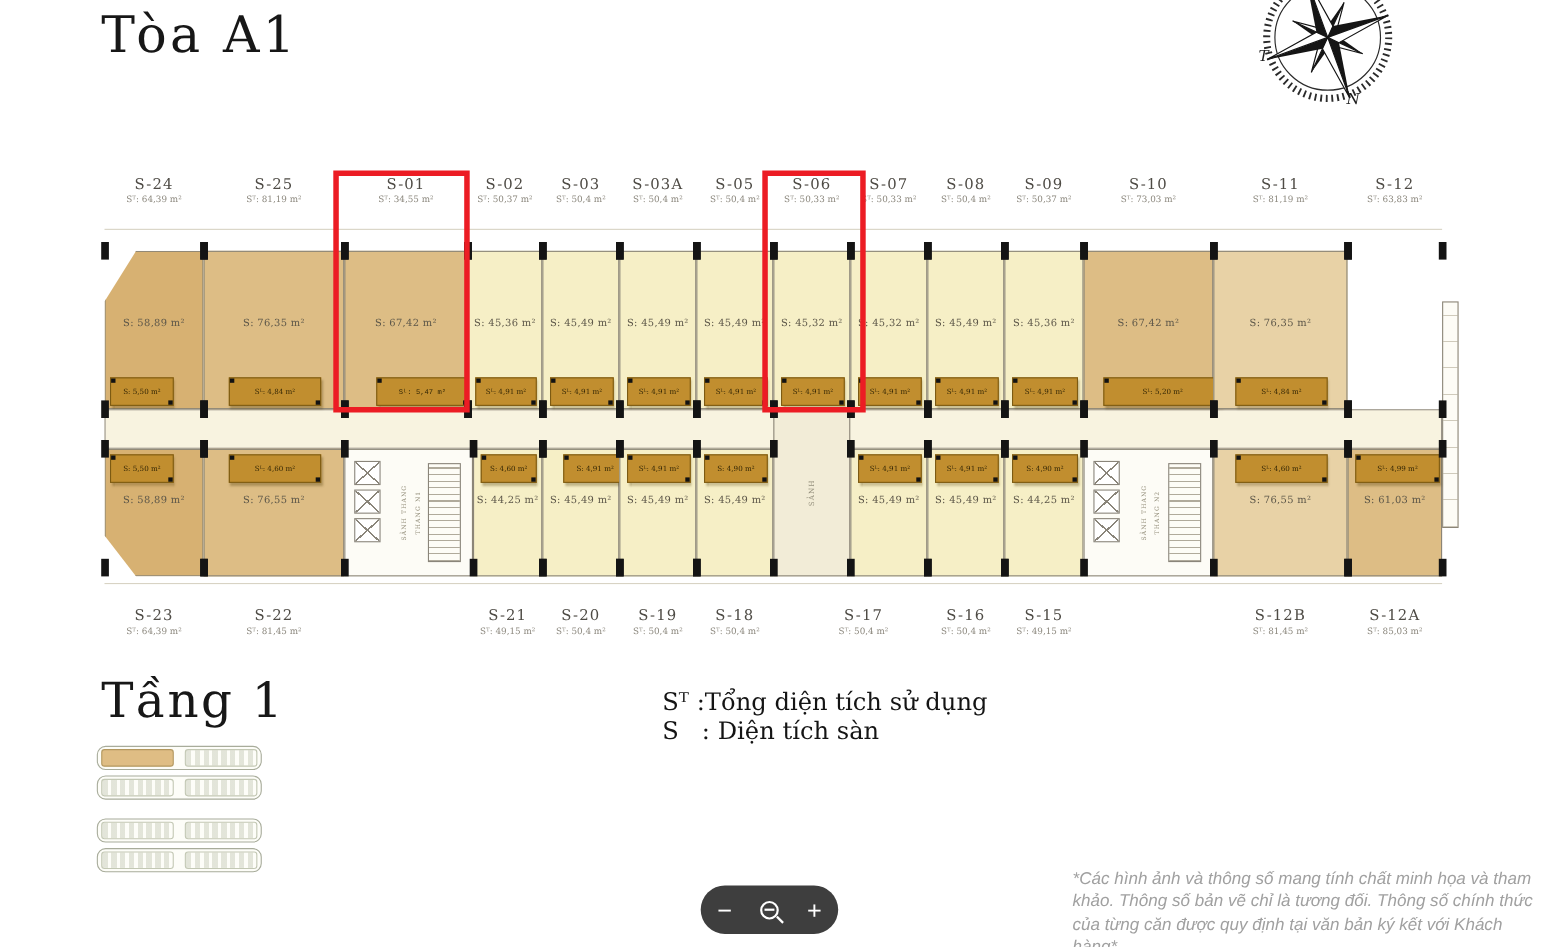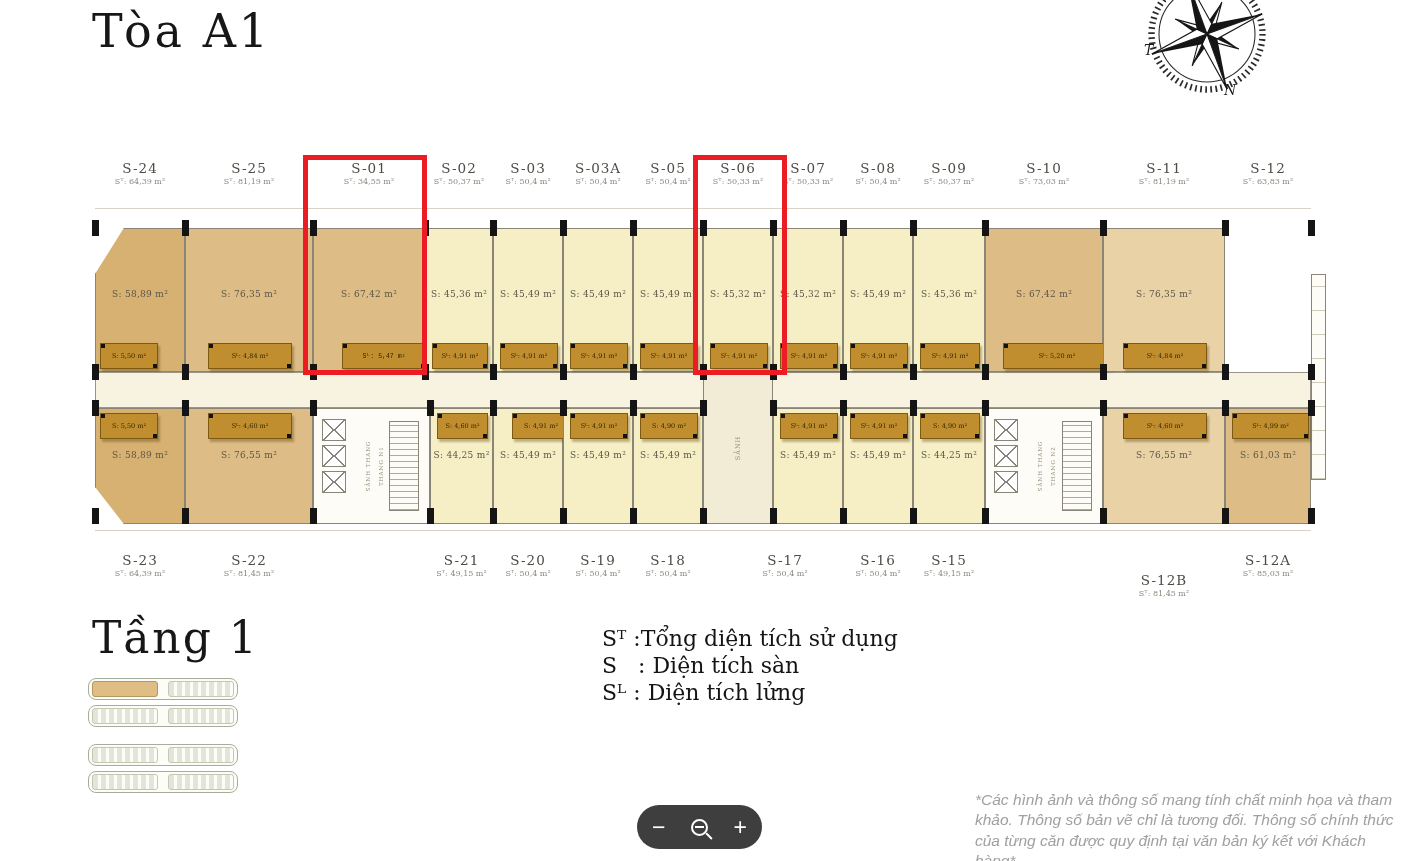--- a/index.html
+++ b/index.html
@@ -392,21 +392,21 @@
       <div class="svc-label" style="position: absolute; left: 47px; top: 54px; font-size: 5.5px; transform: rotate(-90deg); white-space: nowrap;">THANG N2</div>
     </div>
     <div class="unit" style="left: 1018px; top: 196px; width: 122px; height: 116px; background: rgb(232, 210, 166);">
       <div class="s-label" style="top: 36%;">S: 76,55 m²</div>
       <div class="mezz" style="width: 84px; left: 19px; top: 4px;">Sᴸ: 4,60 m²</div>
     </div>
     <div class="colblk" style="left: 1015px; top: 188px;"></div>
     <div class="colblk" style="left: 1015px; top: 296px;"></div>
     <div class="colblk" style="left: 1137px; top: 188px;"></div>
     <div class="colblk" style="left: 1137px; top: 296px;"></div>
-    <div class="plan-label" style="left: 1079px; top: 340px; margin-top: 20px;">
+    <div class="plan-label" style="left: 1079px; top: 340px;">
       <div class="uid">S-12B</div>
       <div class="uar">Sᵀ: 81,45 m²</div>
     </div>
     <div class="unit" style="left: 1140px; top: 196px; width: 86px; height: 116px; background: rgb(221, 189, 133);">
       <div class="s-label" style="top: 36%;">S: 61,03 m²</div>
       <div class="mezz" style="width: 77px; left: 6px; top: 4px;">Sᴸ: 4,99 m²</div>
     </div>
     <div class="colblk" style="left: 1137px; top: 188px;"></div>
     <div class="colblk" style="left: 1137px; top: 296px;"></div>
     <div class="colblk" style="left: 1223px; top: 188px;"></div>
@@ -436,21 +436,20 @@
     </div>
     <div class="mm">
       <div class="half l"></div>
       <div class="half r"></div>
     </div>
   </div>
 
 <div id="legend">
   <div class="lg">Sᵀ :Tổng diện tích sử dụng</div>
   <div class="lg">S   : Diện tích sàn</div>
-  <div class="lg">Sᴸ : Diện tích lửng</div>
 </div>
 
 <div id="zoomctl">
   <div class="zbtn">−</div>
   <div class="mag"></div>
   <div class="zbtn">+</div>
 </div>
 
 <div id="disclaimer">*Các hình ảnh và thông số mang tính chất minh họa và tham khảo. Thông số bản vẽ chỉ là tương đối. Thông số chính thức của từng căn được quy định tại văn bản ký kết với Khách hàng*</div>
 

